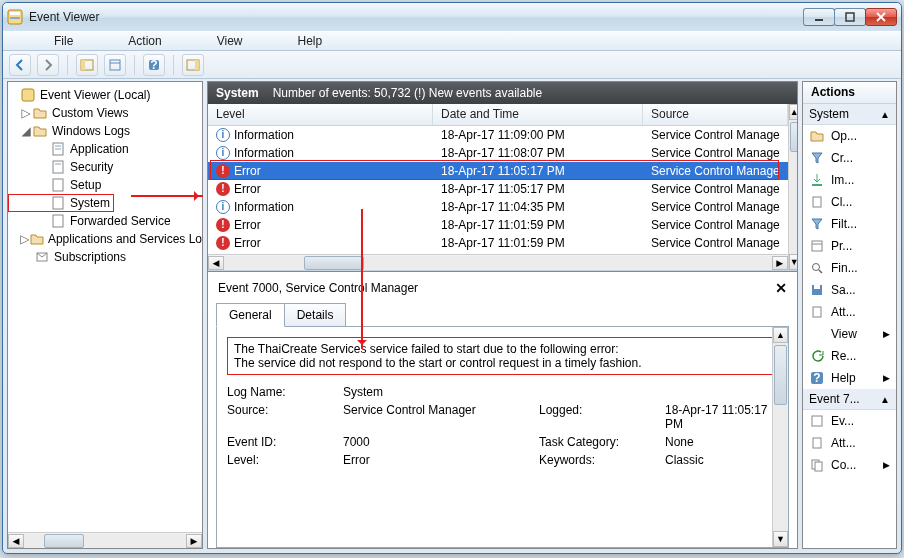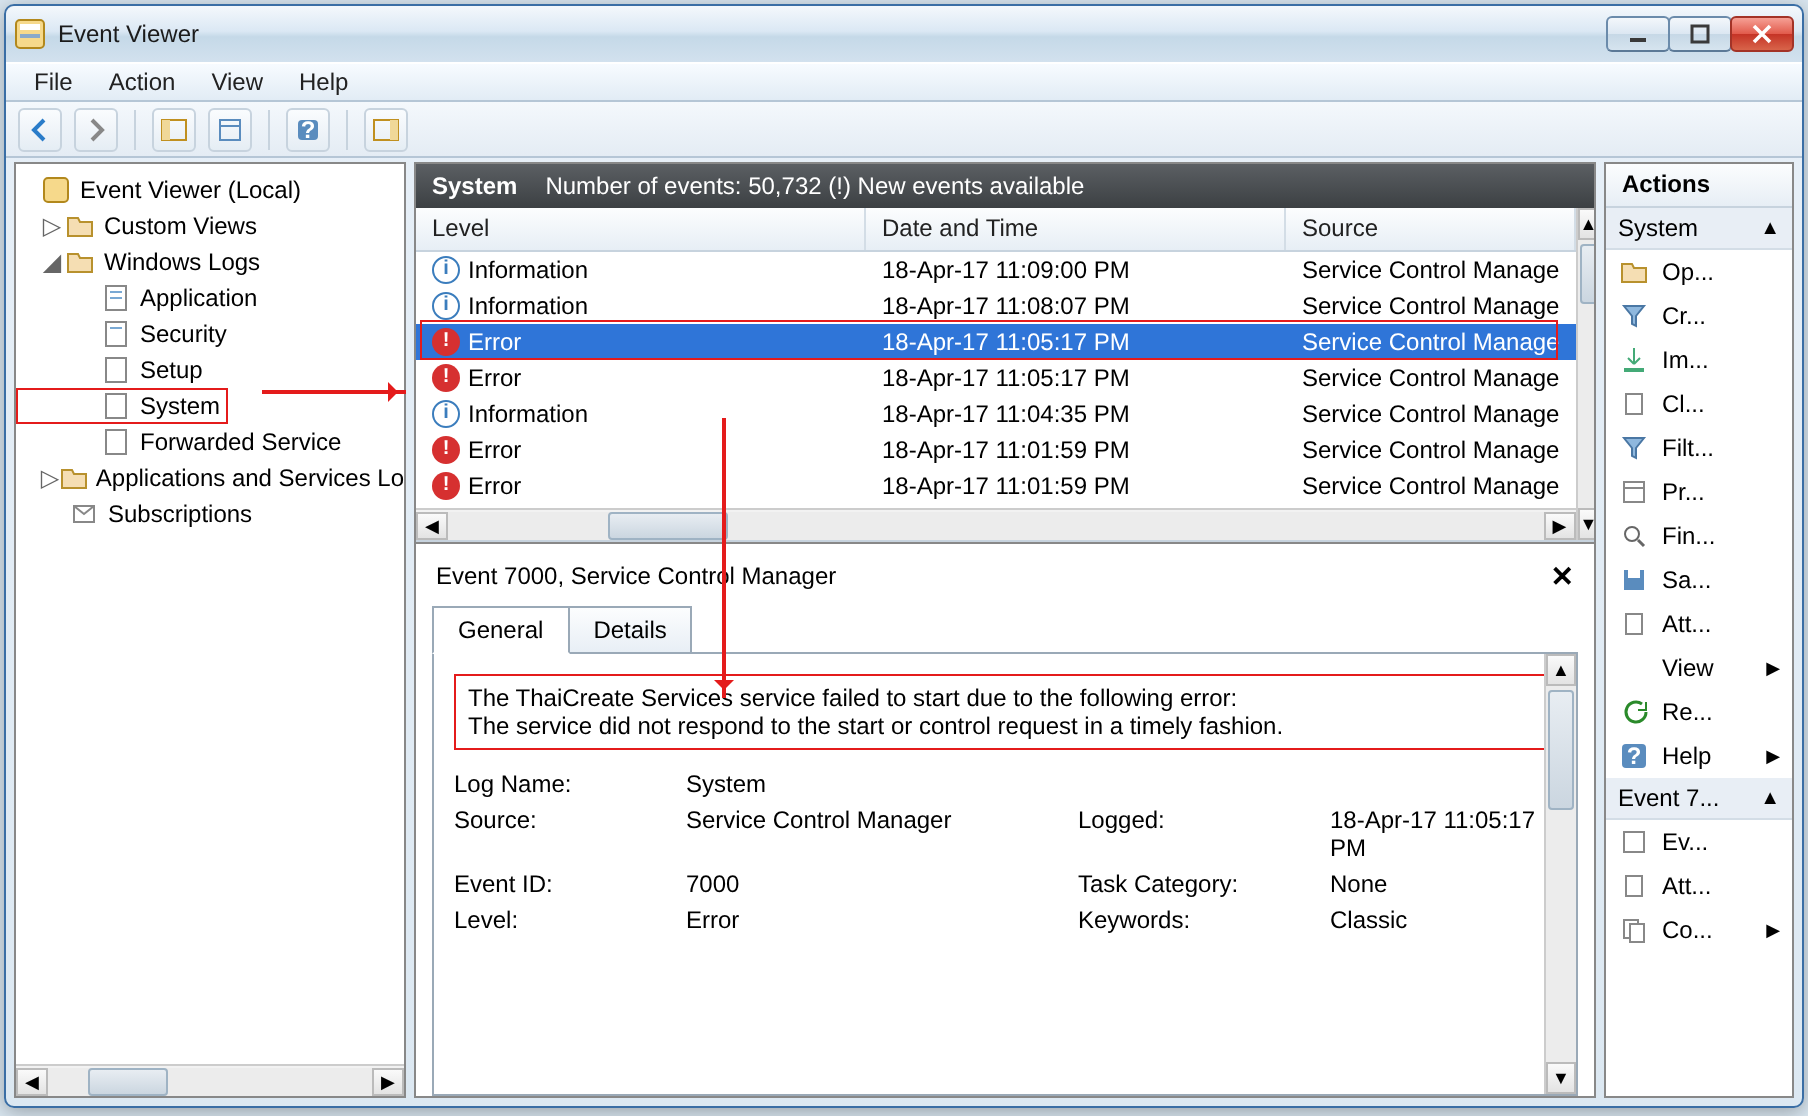--- a/index.html
+++ b/index.html
@@ -10,21 +10,21 @@
 .titlebar { height: 28px; background: linear-gradient(180deg, #f4f8fc 0%, #dbe8f4 45%, #c5d9e8 55%, #d2e1ee 100%); border-radius: 5px 5px 0 0; display: flex; align-items: center; padding: 0 4px; }
 .titlebar .app-icon { width: 16px; height: 16px; margin-right: 6px; display:inline-flex; align-items:center; justify-content:center; }
 .titlebar .title { color: #1b1b1b; font-size: 12px; }
 .win-buttons { margin-left: auto; display:flex; gap:0; }
 .win-btn { width: 32px; height: 18px; border: 1px solid #6b8bab; border-bottom-color:#5c7997; background: linear-gradient(180deg,#f3f7fb 0%,#dbe7f2 50%,#c6d8e6 51%,#d6e4ef 100%); border-radius: 3px; display:flex;align-items:center;justify-content:center; margin-left:-1px;}
 .win-btn.close { background: linear-gradient(180deg,#f6a095 0%,#e15a4b 50%,#c53426 51%,#d8644a 100%); border-color:#a33327; color:#fff;}
 .win-btn svg { width:10px; height:10px; }
 
 
 .menubar { height: 20px; background: linear-gradient(180deg,#f7fbff,#e2ecf5); border-top:1px solid #fff; border-bottom:1px solid #b5c6d6; display:flex; align-items:center; padding: 0 6px; gap: 2px;}
-.menubar .menu-item { padding: 16px 8px; color:#222; }
+.menubar .menu-item { padding: 16px 8px; color:#222;margin-left:37px; }
 
 
 .toolbar { height: 28px; background: linear-gradient(180deg,#f4f8fc,#e4ecf4); border-bottom:1px solid #b5c6d6; display:flex; align-items:center; padding: 0 6px; gap:6px;}
 .tbtn { width:22px; height:22px; border:1px solid #c7d3de; background:linear-gradient(180deg,#fafcfe,#e5edf4); border-radius:3px; display:flex; align-items:center; justify-content:center; }
 .tbtn svg{width:14px;height:14px;}
 .tbar-sep{width:1px;height:20px;background:#c7d3de;margin:0 2px;}
 
 
 .client { position:absolute; top:78px; left:4px; right:4px; bottom:4px; display:flex; }
 .pane-border { border:1px solid #888; background:#fff; }

